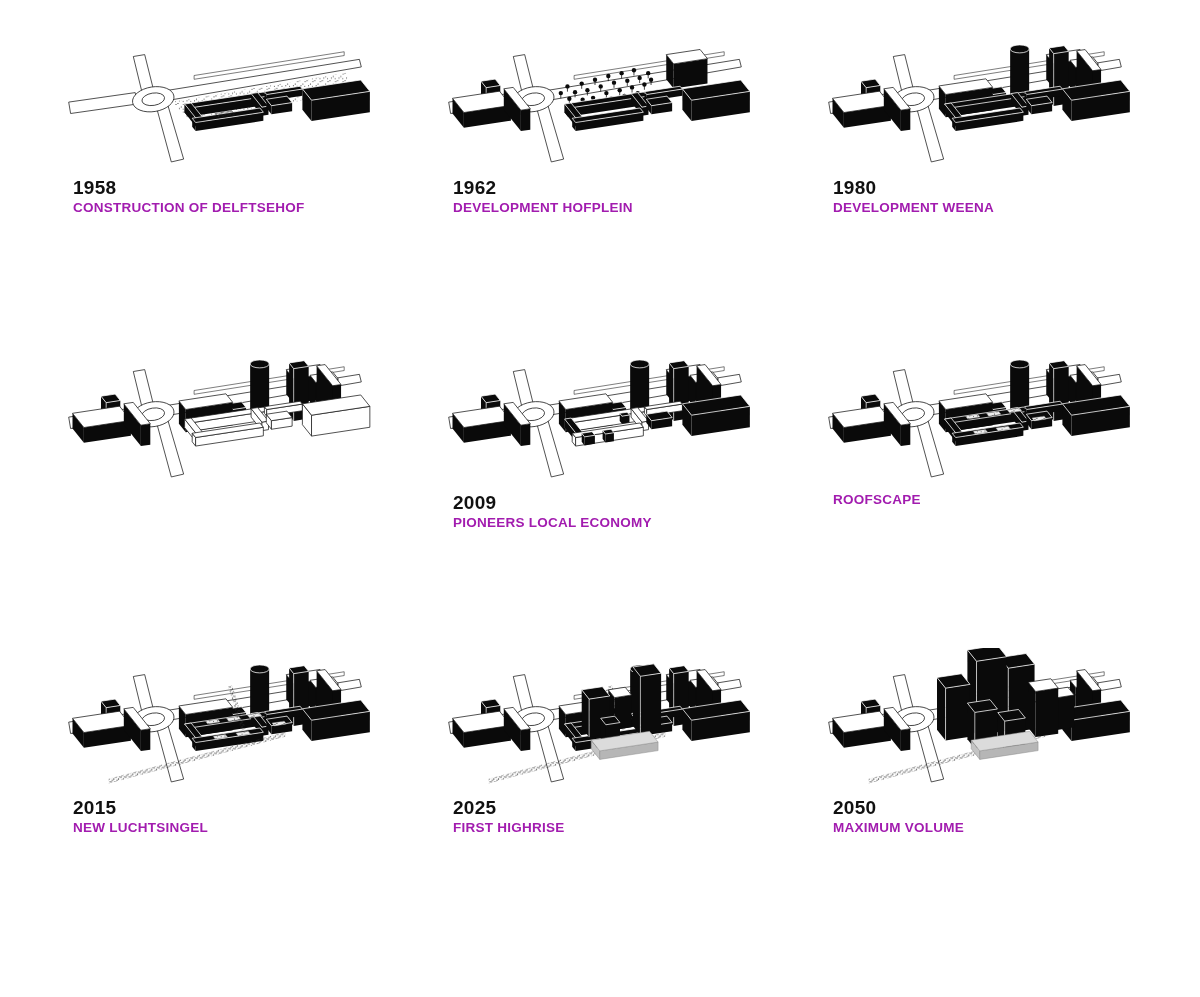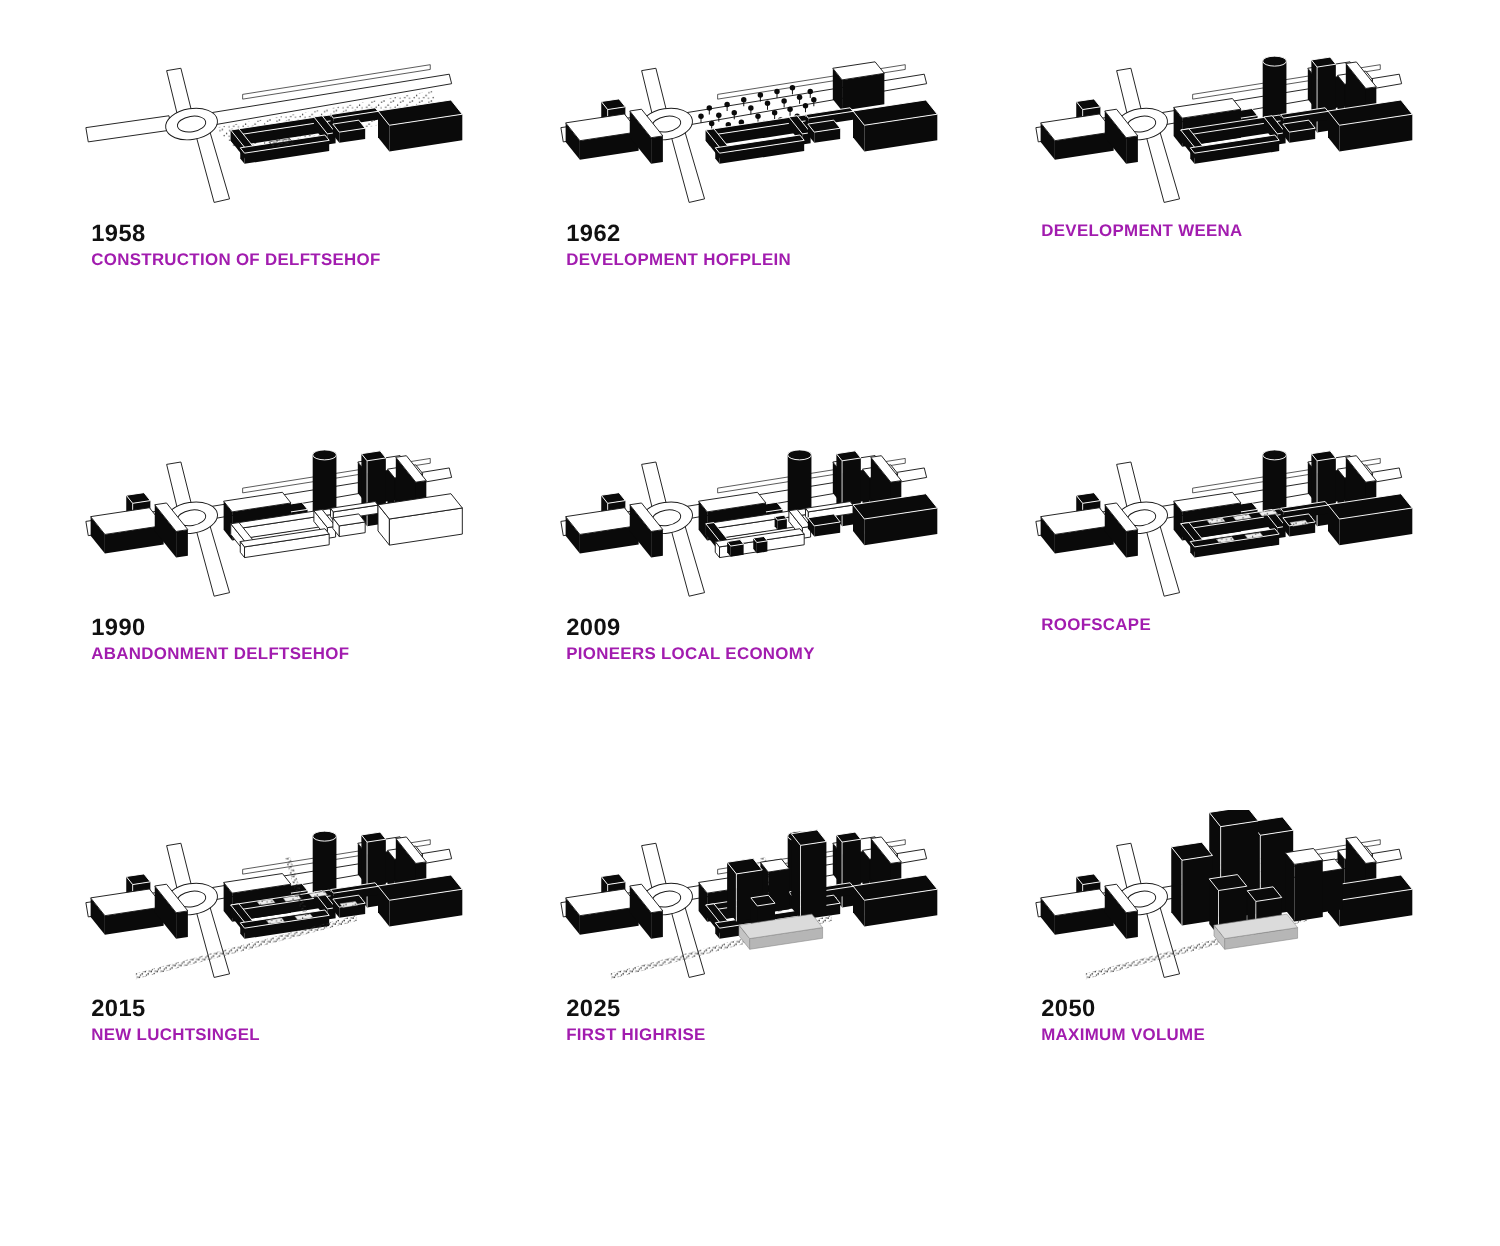--- a/index.html
+++ b/index.html
@@ -269,20 +269,21 @@
           <line x1="45.4" y1="72.8" x2="45.4" y2="102.8" stroke="#fff" stroke-width="0.7"></line>
           <polygon points="10.0,84.0 22.0,99.0 22.0,115.0 10.0,100.0" fill="#0a0a0a"></polygon>
           <polygon points="22.0,99.0 71.5,91.5 71.5,107.5 22.0,115.0" fill="#0a0a0a"></polygon>
           <polygon points="10.0,84.0 59.5,76.5 71.5,91.5 22.0,99.0" fill="#fff" stroke="#1a1a1a" stroke-width="0.8"></polygon>
           <polygon points="64.0,74.0 82.0,96.5 82.0,118.5 64.0,96.0" fill="#0a0a0a"></polygon>
           <polygon points="82.0,96.5 91.9,95.0 91.9,117.0 82.0,118.5" fill="#0a0a0a"></polygon>
           <polygon points="64.0,74.0 73.9,72.5 91.9,95.0 82.0,96.5" fill="#fff" stroke="#1a1a1a" stroke-width="0.8"></polygon>
         </svg>
       </div>
     <figcaption>
+      <div class="yr">1980</div>
       <div class="cap">DEVELOPMENT WEENA</div>
     </figcaption>
   </figure>
   <figure class="cell">
     <div class="art">
         <svg viewBox="0 10 360 150" xmlns="http://www.w3.org/2000/svg">
           <defs>
     <pattern id="stip-3" width="8" height="8" patternUnits="userSpaceOnUse">
       <circle cx="1" cy="1.5" r="0.6" fill="#161616"></circle>
               <circle cx="4.5" cy="5" r="0.6" fill="#161616"></circle>
@@ -351,24 +352,20 @@
           <polygon points="40.0,66.0 54.9,63.8 60.3,70.5 45.4,72.8" fill="#0a0a0a" stroke="#ffffff" stroke-width="0.8"></polygon>
           <line x1="45.4" y1="72.8" x2="45.4" y2="102.8" stroke="#fff" stroke-width="0.7"></line>
           <polygon points="10.0,84.0 22.0,99.0 22.0,115.0 10.0,100.0" fill="#0a0a0a"></polygon>
           <polygon points="22.0,99.0 71.5,91.5 71.5,107.5 22.0,115.0" fill="#0a0a0a"></polygon>
           <polygon points="10.0,84.0 59.5,76.5 71.5,91.5 22.0,99.0" fill="#fff" stroke="#1a1a1a" stroke-width="0.8"></polygon>
           <polygon points="64.0,74.0 82.0,96.5 82.0,118.5 64.0,96.0" fill="#0a0a0a"></polygon>
           <polygon points="82.0,96.5 91.9,95.0 91.9,117.0 82.0,118.5" fill="#0a0a0a"></polygon>
           <polygon points="64.0,74.0 73.9,72.5 91.9,95.0 82.0,96.5" fill="#fff" stroke="#1a1a1a" stroke-width="0.8"></polygon>
         </svg>
       </div>
-    <figcaption>
-      <div class="yr">1990</div>
-      <div class="cap">ABANDONMENT DELFTSEHOF</div>
-    </figcaption>
   </figure>
   <figure class="cell">
     <div class="art">
         <svg viewBox="0 10 360 150" xmlns="http://www.w3.org/2000/svg">
           <defs>
     <pattern id="stip-4" width="8" height="8" patternUnits="userSpaceOnUse">
       <circle cx="1" cy="1.5" r="0.6" fill="#161616"></circle>
               <circle cx="4.5" cy="5" r="0.6" fill="#161616"></circle>
       <circle cx="7" cy="2.5" r="0.55" fill="#161616"></circle>
               <circle cx="2.5" cy="6.8" r="0.55" fill="#161616"></circle>

